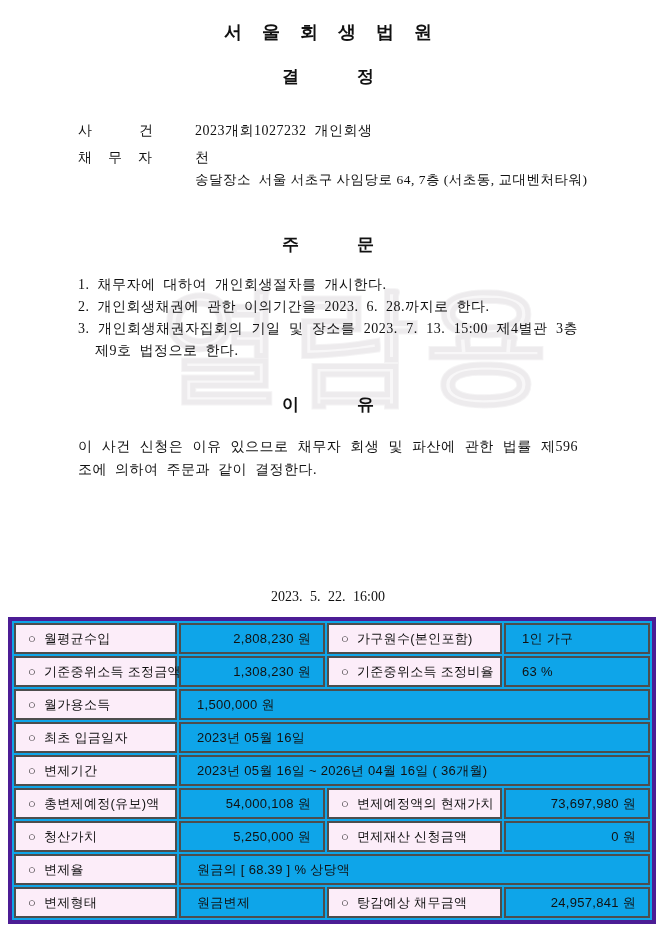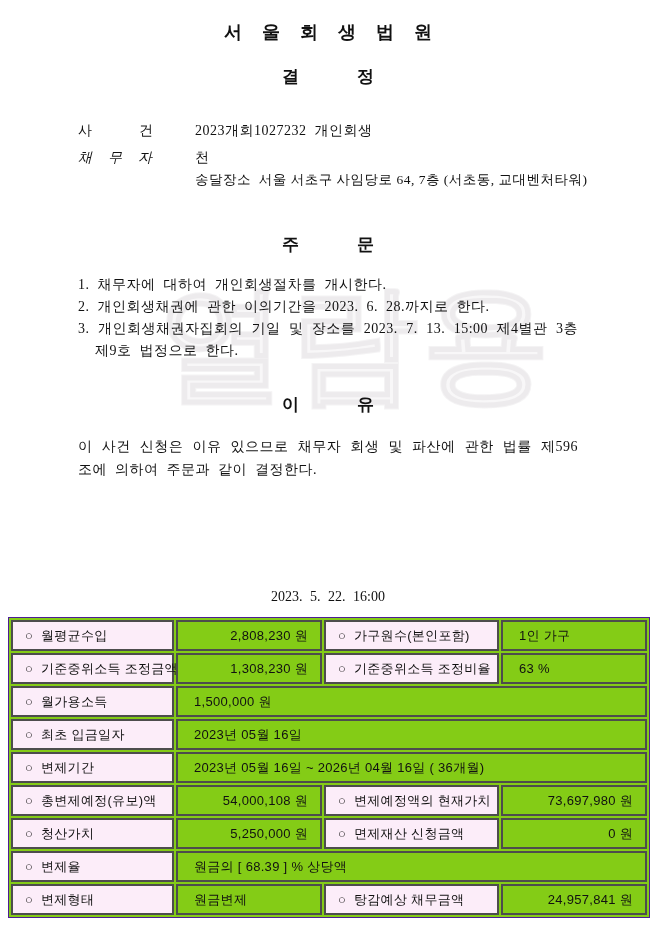--- a/index.html
+++ b/index.html
@@ -56,21 +56,21 @@
   }
 
   .case-block { margin-top: 29px; font-size: 14px; }
   .case-row { display: flex; line-height: 27px; }
   .case-row .k-label {
     width: 117px;
     flex: 0 0 117px;
     white-space: nowrap;
   }
   .spread-2 { letter-spacing: 47px; }
-  .spread-3 { letter-spacing: 16px; font-style: italic; }
+  .spread-3 { letter-spacing: 16px; }
   .k-value { white-space: pre; letter-spacing: 0.5px; }
 
   .addr-block { margin-top: 0; margin-left: 117px; font-size: 13.5px; line-height: 18px; letter-spacing: 0.5px; }
   .addr-line { white-space: pre; }
 
   .section-heading-row { text-align: center; margin-top: 44px; }
   .section-heading {
     display: inline-block;
     font-size: 17px;
     font-weight: bold;
@@ -106,22 +106,22 @@
   }
 
   
   .fin-table {
     position: absolute;
     left: 8px; top: 617px;
     width: 640px;
     border-collapse: separate;
     border-spacing: 2px;
     table-layout: fixed;
-    border: 1px solid #4c1d95;
-    background: #84cc16;
+    border: 4px solid #4c1d95;
+    background: #0ea5e9;
     font-family: "Liberation Sans", "DejaVu Sans", sans-serif;
     font-size: 13px;
   }
   .fin-table td {
     border: 2px solid #4d4d4d;
     height: 31px;
     vertical-align: middle;
     letter-spacing: 0.3px;
   }
   td.cell-label {

